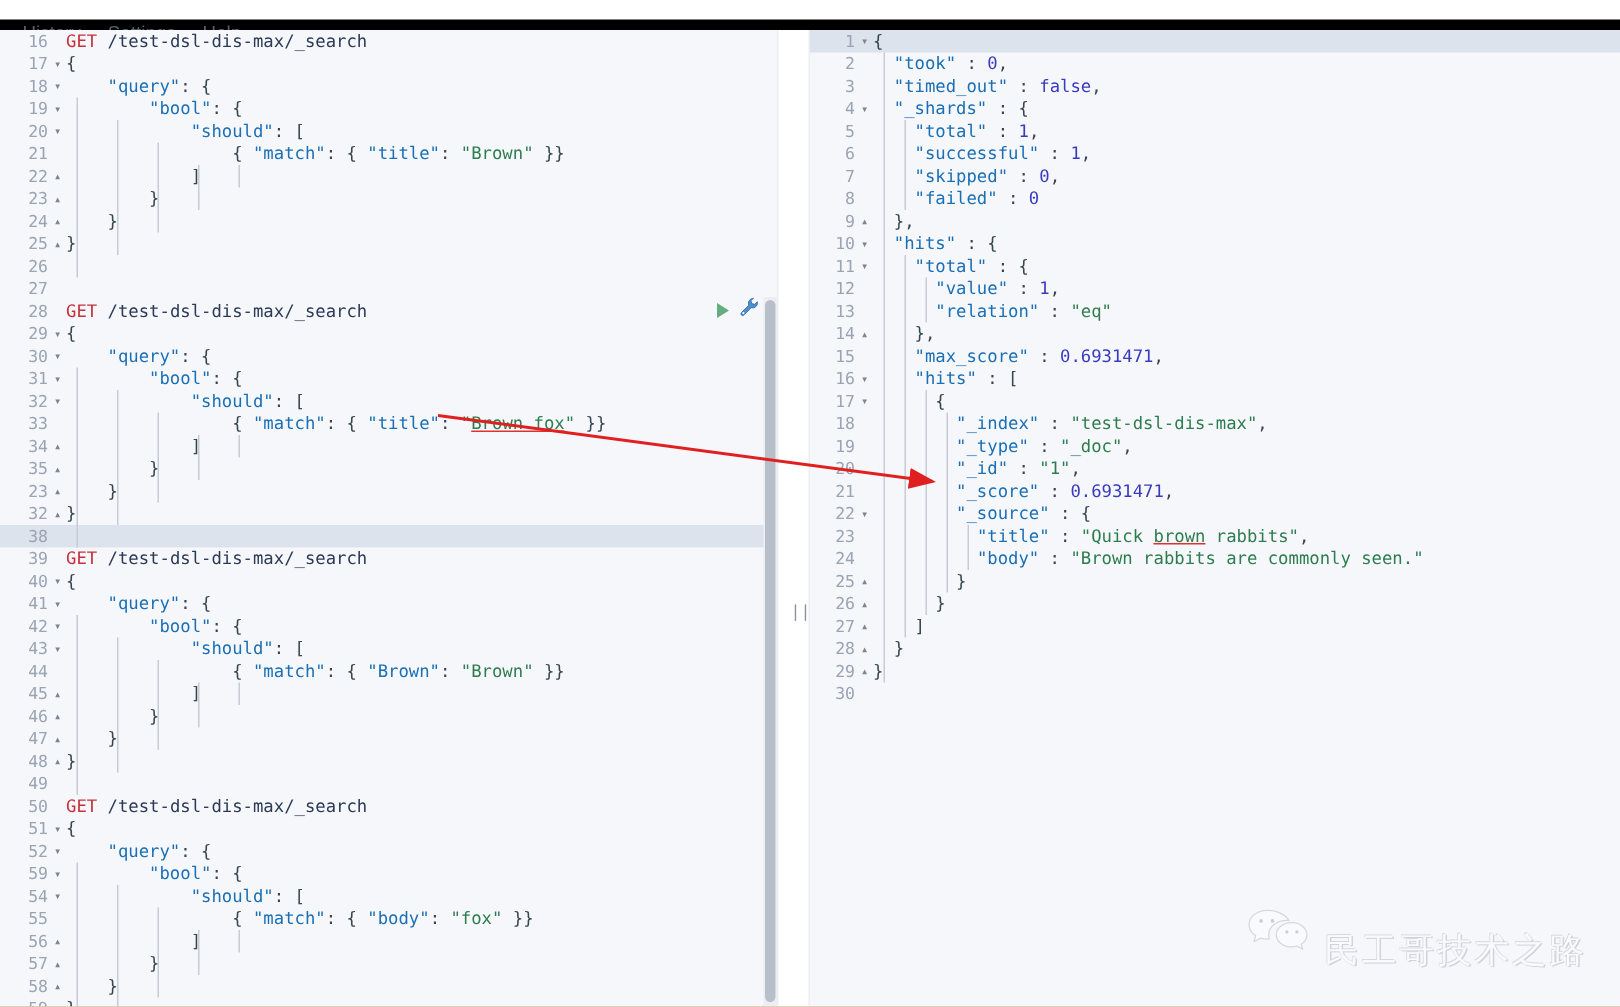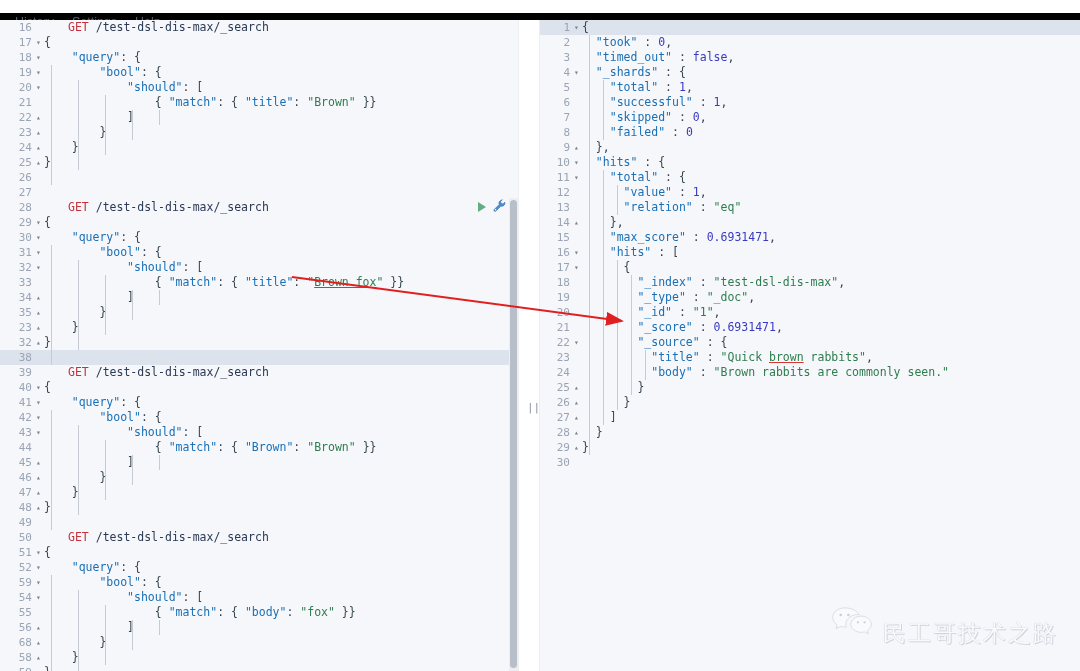--- a/index.html
+++ b/index.html
@@ -95,21 +95,21 @@
     position: absolute;
     left: 44px; top: 0;
     white-space: pre;
     color: #32363a;
   }
   .panel-response .gutter { width: 32px; }
   .panel-response .fold { left: 34px; }
   .panel-response .code { left: 42px; }
 
   
-  .tok-method  { color: #c6313c; font-weight: normal; margin-left: 24px; }
+  .tok-method  { color: #c6313c; font-weight: normal; }
   .tok-url     { color: #2b3a55; }
   .tok-key     { color: #1a6fb5; }
   .tok-string  { color: #2e7d4f; }
   .tok-num     { color: #3a3ac0; }
   .tok-bool    { color: #3a3ac0; }
   .tok-punct   { color: #3b4252; }
   .tok-brace   { color: #37474f; }
   .misspell {
     text-decoration: underline;
     text-decoration-color: #e03131;
@@ -249,21 +249,21 @@
           <div class="line"><span class="gutter">47</span><span class="fold">▴</span><span class="code">    <span class="tok-brace">}</span></span></div>
           <div class="line"><span class="gutter">48</span><span class="fold">▴</span><span class="code"><span class="tok-brace">}</span></span></div>
           <div class="line"><span class="gutter">49</span><span class="fold"></span><span class="code"></span></div>
           <div class="line"><span class="gutter">50</span><span class="fold"></span><span class="code"><span class="tok-method">GET</span> <span class="tok-url">/test-dsl-dis-max/_search</span></span></div>
           <div class="line"><span class="gutter">51</span><span class="fold">▾</span><span class="code"><span class="tok-brace">{</span></span></div>
           <div class="line"><span class="gutter">52</span><span class="fold">▾</span><span class="code">    <span class="tok-key">"query"</span><span class="tok-punct">:</span> <span class="tok-brace">{</span></span></div>
           <div class="line"><span class="gutter">59</span><span class="fold">▾</span><span class="code">        <span class="tok-key">"bool"</span><span class="tok-punct">:</span> <span class="tok-brace">{</span></span></div>
           <div class="line"><span class="gutter">54</span><span class="fold">▾</span><span class="code">            <span class="tok-key">"should"</span><span class="tok-punct">:</span> <span class="tok-brace">[</span></span></div>
           <div class="line"><span class="gutter">55</span><span class="fold"></span><span class="code">                <span class="tok-brace">{</span> <span class="tok-key">"match"</span><span class="tok-punct">:</span> <span class="tok-brace">{</span> <span class="tok-key">"body"</span><span class="tok-punct">:</span> <span class="tok-string">"fox"</span> <span class="tok-brace">}</span><span class="tok-brace">}</span></span></div>
           <div class="line"><span class="gutter">56</span><span class="fold">▴</span><span class="code">            <span class="tok-brace">]</span></span></div>
-          <div class="line"><span class="gutter">68</span><span class="fold">▴</span><span class="code">        <span class="tok-brace">}</span></span></div>
+          <div class="line"><span class="gutter">57</span><span class="fold">▴</span><span class="code">        <span class="tok-brace">}</span></span></div>
           <div class="line"><span class="gutter">58</span><span class="fold">▴</span><span class="code">    <span class="tok-brace">}</span></span></div>
           <div class="line"><span class="gutter">59</span><span class="fold">▴</span><span class="code"><span class="tok-brace">}</span></span></div>
         </div>
 
       <div class="indent-guides">
 
         <div class="iguide" style="left:51px;  top:45px;  height:120px;"></div>
         <div class="iguide" style="left:78px;  top:60px;  height:90px;"></div>
         <div class="iguide" style="left:105px; top:75px;  height:60px;"></div>
         <div class="iguide" style="left:132px; top:90px;  height:30px;"></div>

